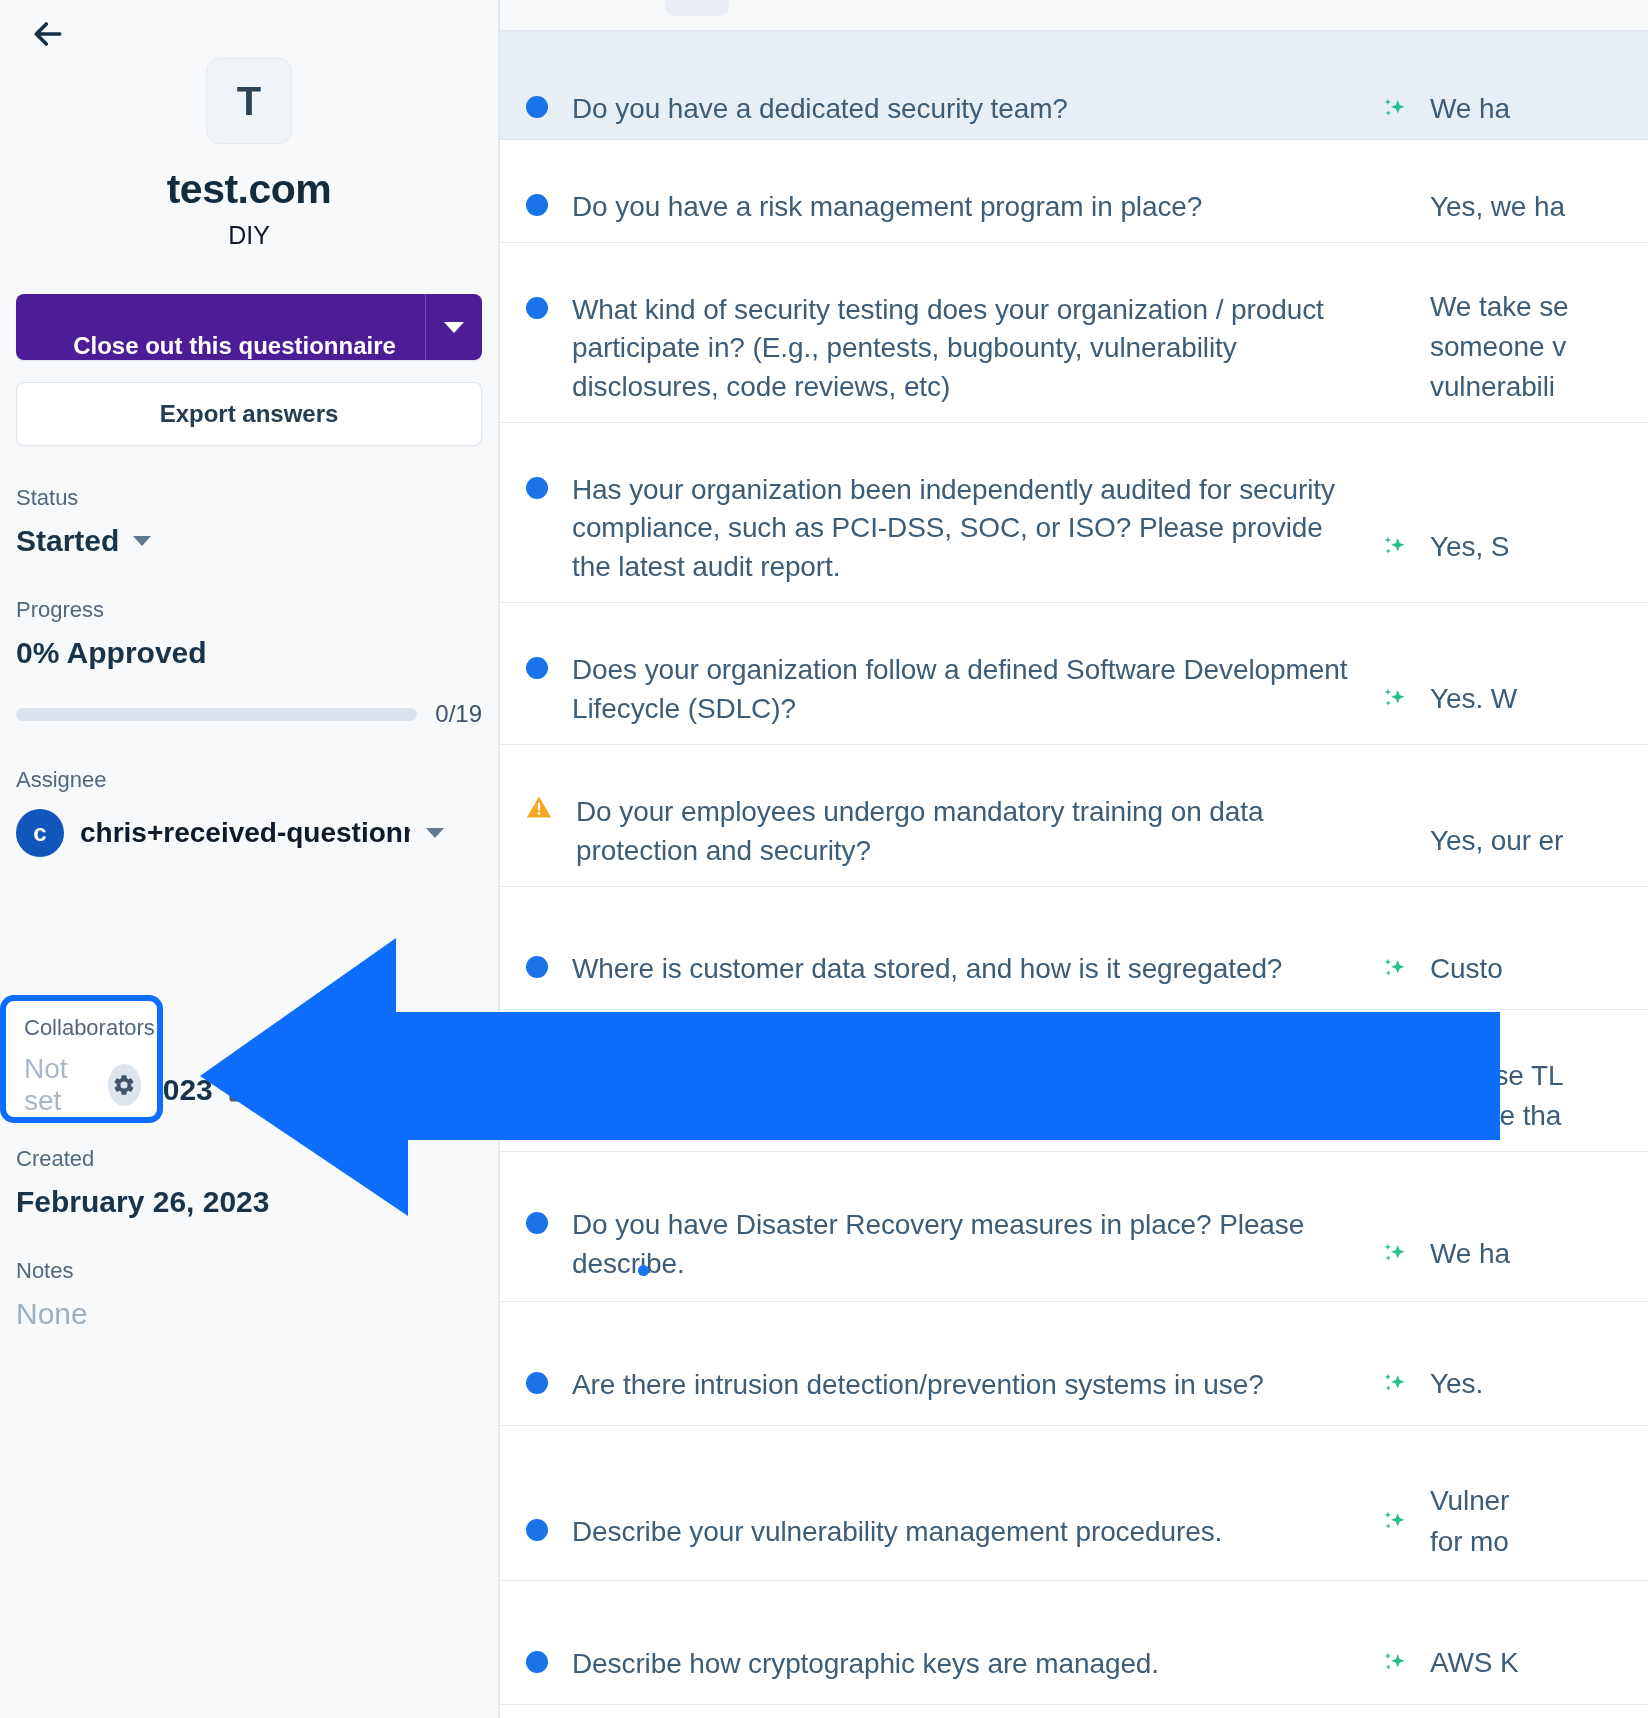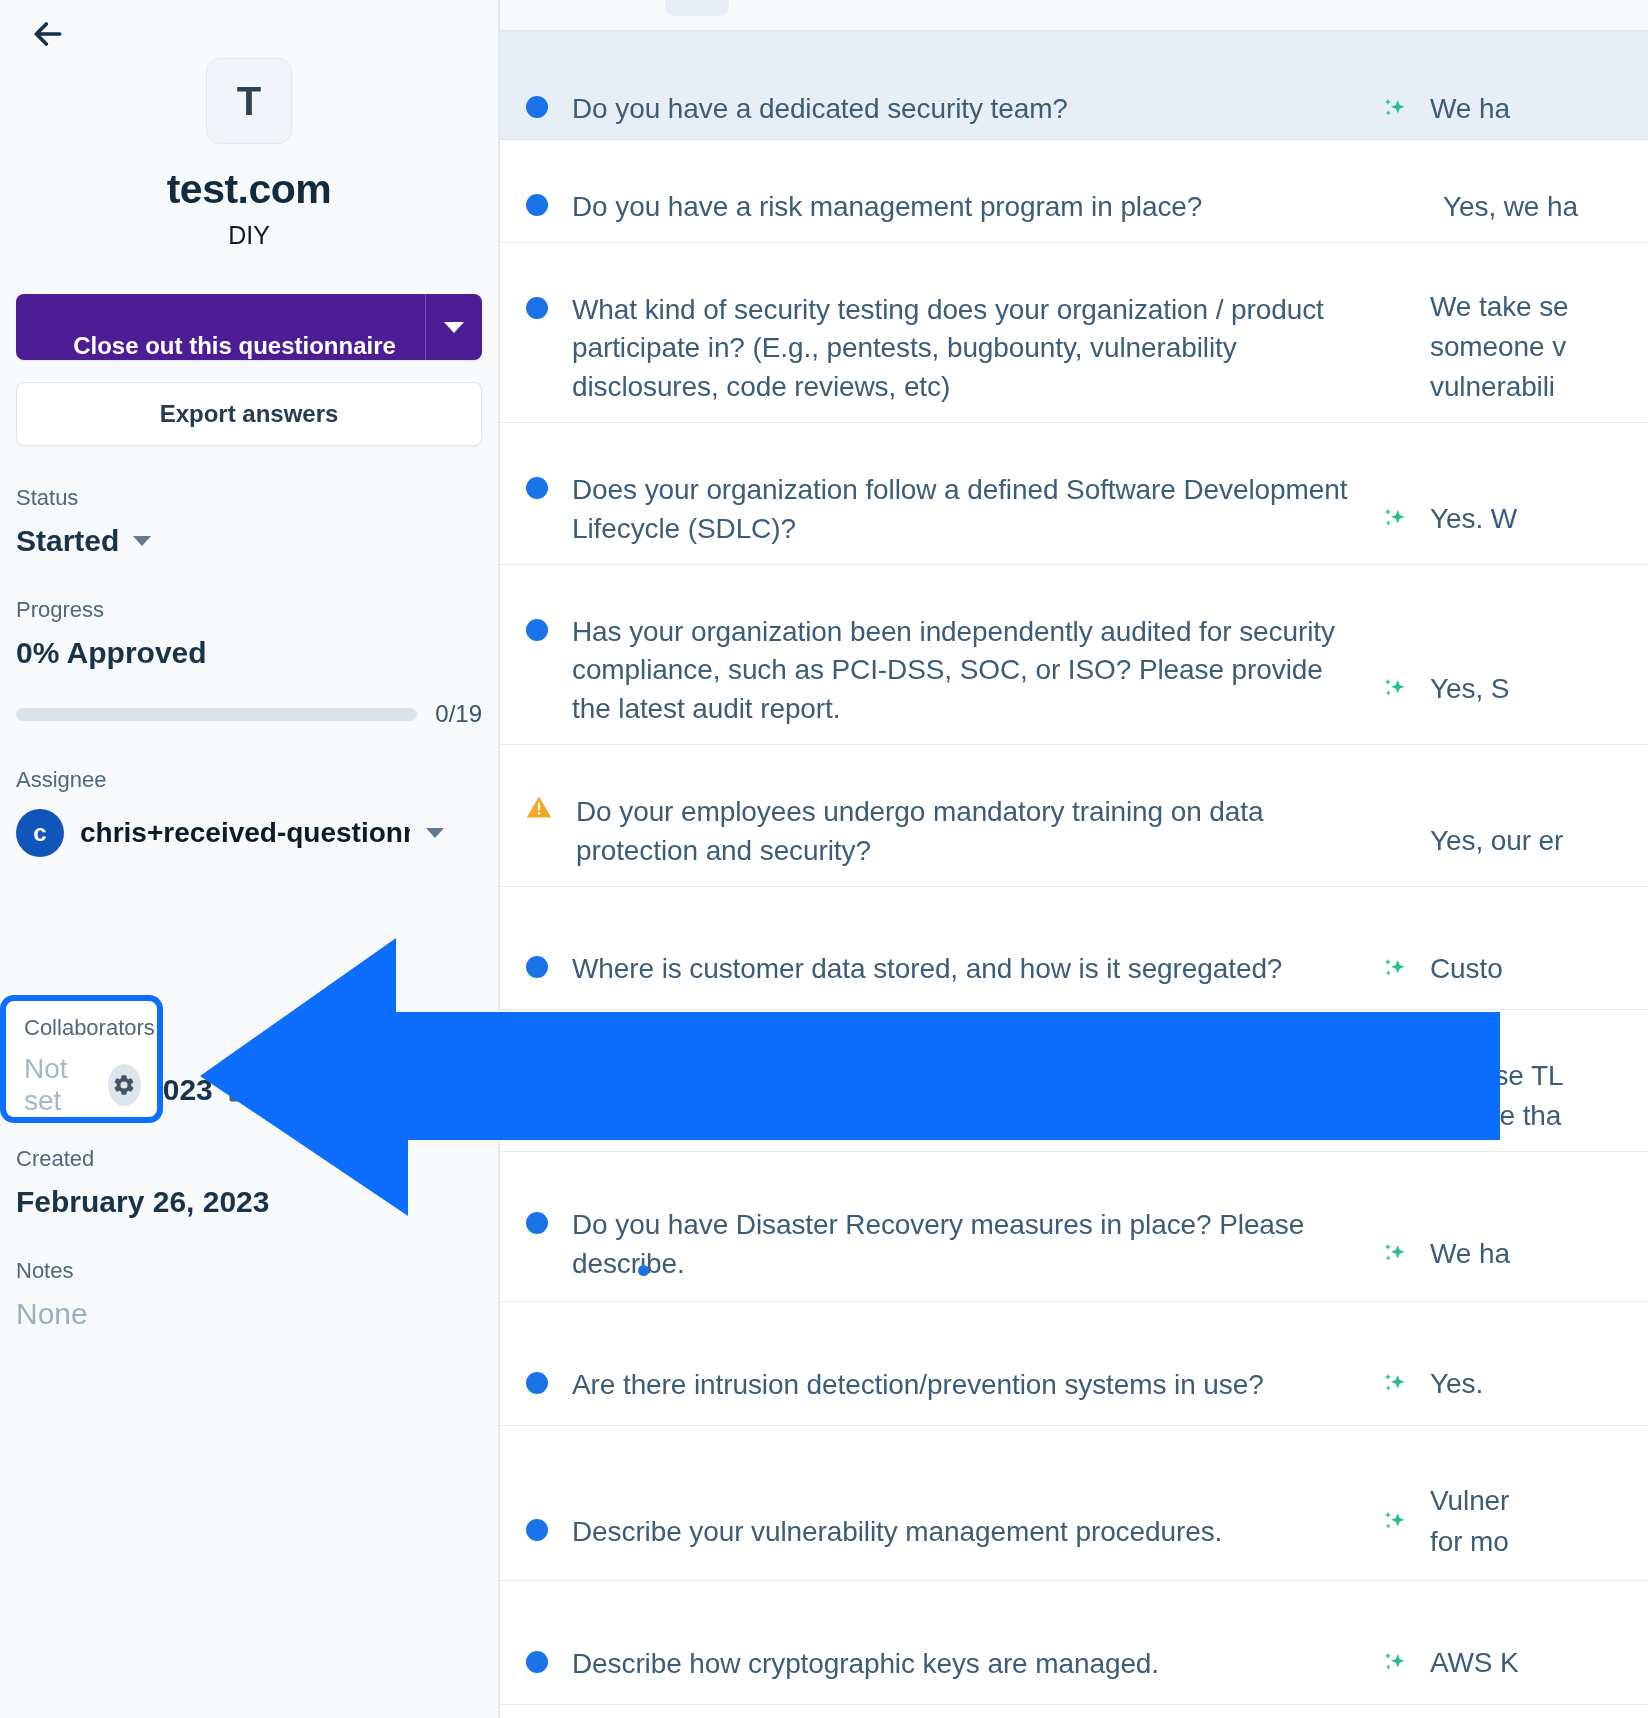--- a/index.html
+++ b/index.html
@@ -250,21 +250,21 @@
             <svg class="spark" viewBox="0 0 24 24">
               <path fill="#27bf90" d="M14.2 3.2l1.5 3.9 3.9 1.5-3.9 1.5-1.5 3.9-1.5-3.9-3.9-1.5 3.9-1.5z"></path>
               <path fill="#27bf90" d="M6.3 2.2l.7 1.8 1.8.7-1.8.7-.7 1.8-.7-1.8L3.8 4.7l1.8-.7z"></path>
               <path fill="#27bf90" d="M6.6 11.4l.6 1.5 1.5.6-1.5.6-.6 1.5-.6-1.5-1.5-.6 1.5-.6z"></path>
             </svg>
             <span class="a-text">
               <span class="ln">We ha</span>
             </span>
           </div>
         </div>
-        <div class="q-row" style="height: 103px; gap: 13px;">
+        <div class="q-row" style="height: 103px;">
           <div class="q-cell" style="padding-top: 32.1875px;">
             <span class="dot"></span>
             <span class="q-text">Do you have a risk management program in place?</span>
           </div>
           <div class="a-cell" style="padding-top: 31.3438px;">
             <span class="spark-space"></span>
             <span class="a-text">
               <span class="ln">Yes, we ha</span>
             </span>
           </div>
@@ -276,49 +276,49 @@
           </div>
           <div class="a-cell" style="padding-top: 29.5312px;">
             <span class="spark-space"></span>
             <span class="a-text">
               <span class="ln">We take se</span>
               <span class="ln">someone v</span>
               <span class="ln">vulnerabili</span>
             </span>
           </div>
         </div>
+        <div class="q-row" style="height: 180px;">
+          <div class="q-cell" style="padding-top: 32.0625px;">
+            <span class="dot"></span>
+            <span class="q-text">Has your organization been independently audited for security compliance, such as PCI-DSS, SOC, or ISO? Please provide the latest audit report.</span>
+          </div>
+          <div class="a-cell" style="padding-top: 69.8438px;">
+            <svg class="spark" viewBox="0 0 24 24">
+              <path fill="#27bf90" d="M14.2 3.2l1.5 3.9 3.9 1.5-3.9 1.5-1.5 3.9-1.5-3.9-3.9-1.5 3.9-1.5z"></path>
+              <path fill="#27bf90" d="M6.3 2.2l.7 1.8 1.8.7-1.8.7-.7 1.8-.7-1.8L3.8 4.7l1.8-.7z"></path>
+              <path fill="#27bf90" d="M6.6 11.4l.6 1.5 1.5.6-1.5.6-.6 1.5-.6-1.5-1.5-.6 1.5-.6z"></path>
+            </svg>
+            <span class="a-text">
+              <span class="ln">Yes, S</span>
+            </span>
+          </div>
+        </div>
         <div class="q-row" style="height: 142px;">
           <div class="q-cell" style="padding-top: 32.375px;">
             <span class="dot"></span>
             <span class="q-text">Does your organization follow a defined Software Development Lifecycle (SDLC)?</span>
           </div>
           <div class="a-cell" style="padding-top: 50.8438px;">
             <svg class="spark" viewBox="0 0 24 24">
               <path fill="#27bf90" d="M14.2 3.2l1.5 3.9 3.9 1.5-3.9 1.5-1.5 3.9-1.5-3.9-3.9-1.5 3.9-1.5z"></path>
               <path fill="#27bf90" d="M6.3 2.2l.7 1.8 1.8.7-1.8.7-.7 1.8-.7-1.8L3.8 4.7l1.8-.7z"></path>
               <path fill="#27bf90" d="M6.6 11.4l.6 1.5 1.5.6-1.5.6-.6 1.5-.6-1.5-1.5-.6 1.5-.6z"></path>
             </svg>
             <span class="a-text">
               <span class="ln">Yes. W</span>
-            </span>
-          </div>
-        </div>
-        <div class="q-row" style="height: 180px;">
-          <div class="q-cell" style="padding-top: 32.0625px;">
-            <span class="dot"></span>
-            <span class="q-text">Has your organization been independently audited for security compliance, such as PCI-DSS, SOC, or ISO? Please provide the latest audit report.</span>
-          </div>
-          <div class="a-cell" style="padding-top: 69.8438px;">
-            <svg class="spark" viewBox="0 0 24 24">
-              <path fill="#27bf90" d="M14.2 3.2l1.5 3.9 3.9 1.5-3.9 1.5-1.5 3.9-1.5-3.9-3.9-1.5 3.9-1.5z"></path>
-              <path fill="#27bf90" d="M6.3 2.2l.7 1.8 1.8.7-1.8.7-.7 1.8-.7-1.8L3.8 4.7l1.8-.7z"></path>
-              <path fill="#27bf90" d="M6.6 11.4l.6 1.5 1.5.6-1.5.6-.6 1.5-.6-1.5-1.5-.6 1.5-.6z"></path>
-            </svg>
-            <span class="a-text">
-              <span class="ln">Yes, S</span>
             </span>
           </div>
         </div>
         <div class="q-row" style="height: 142px;">
           <div class="q-cell" style="padding-top: 32.375px;">
             <svg class="warn-ico" viewBox="0 0 26 24">
               <path fill="#f5a623" d="M13 1.6 25.2 22.4H.8z"></path>
               <rect x="11.9" y="7.6" width="2.2" height="8" rx="1.1" fill="#ffffff"></rect>
               <circle cx="13" cy="18.4" r="1.3" fill="#ffffff"></circle>
             </svg>

